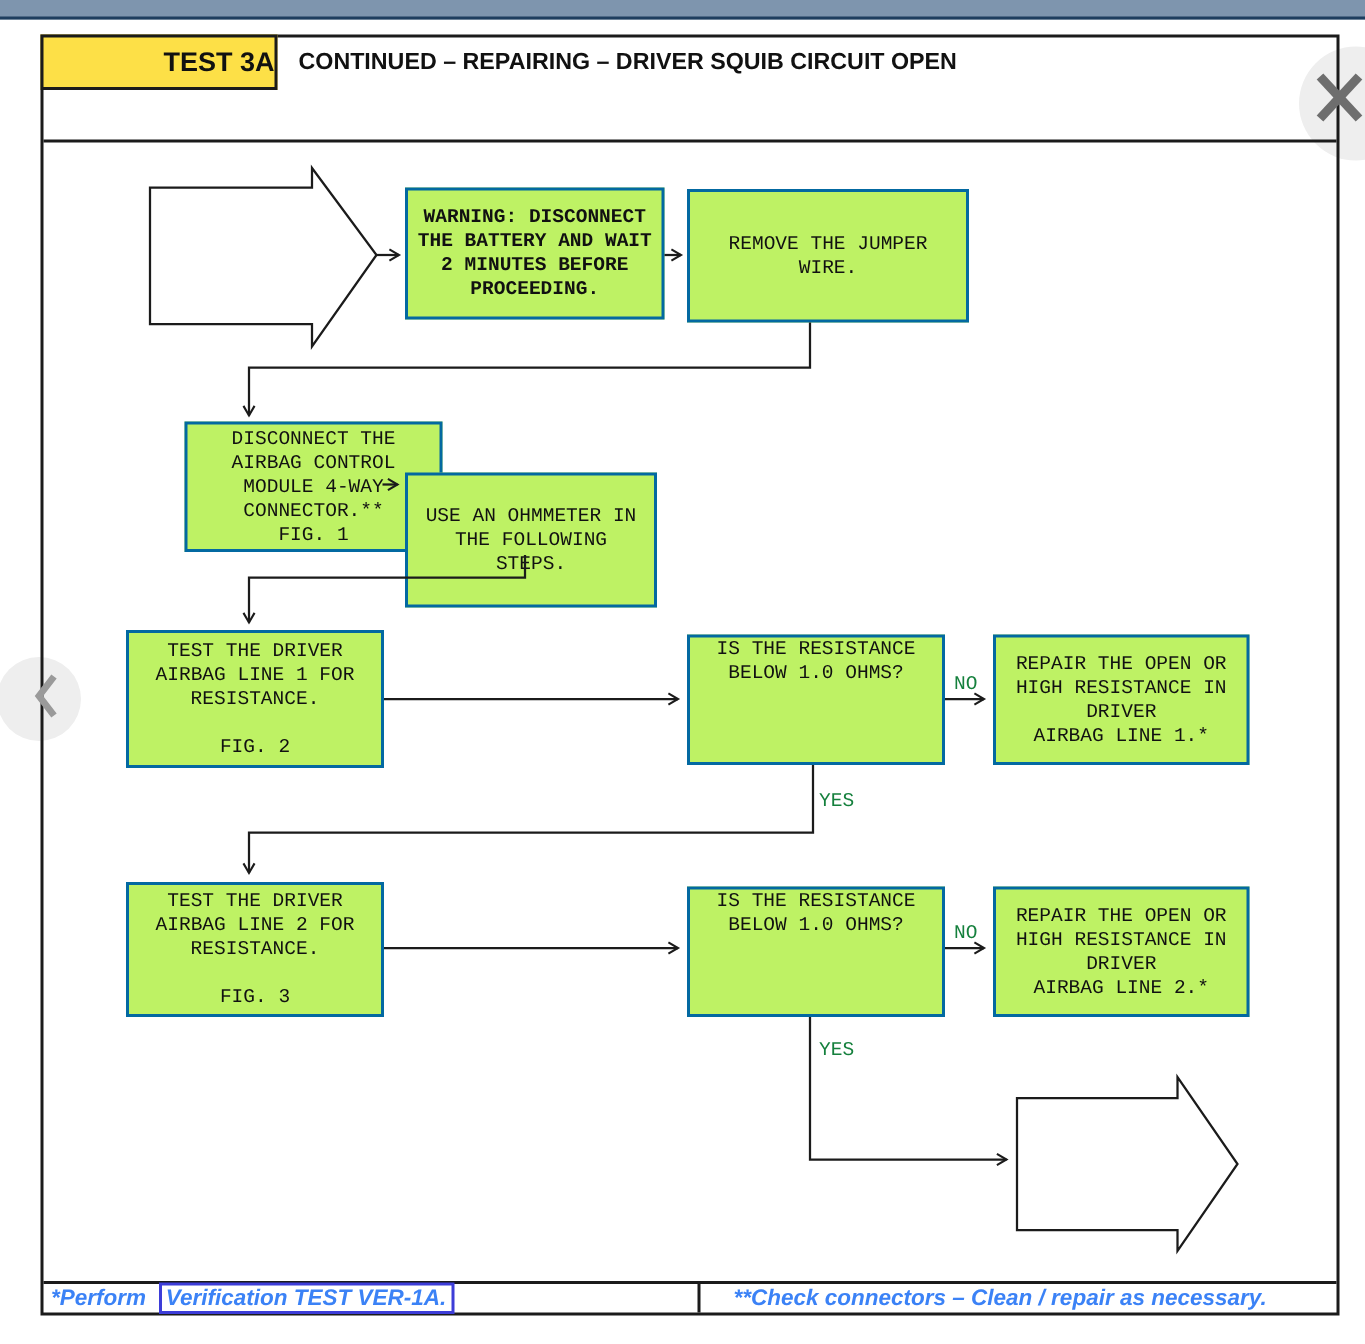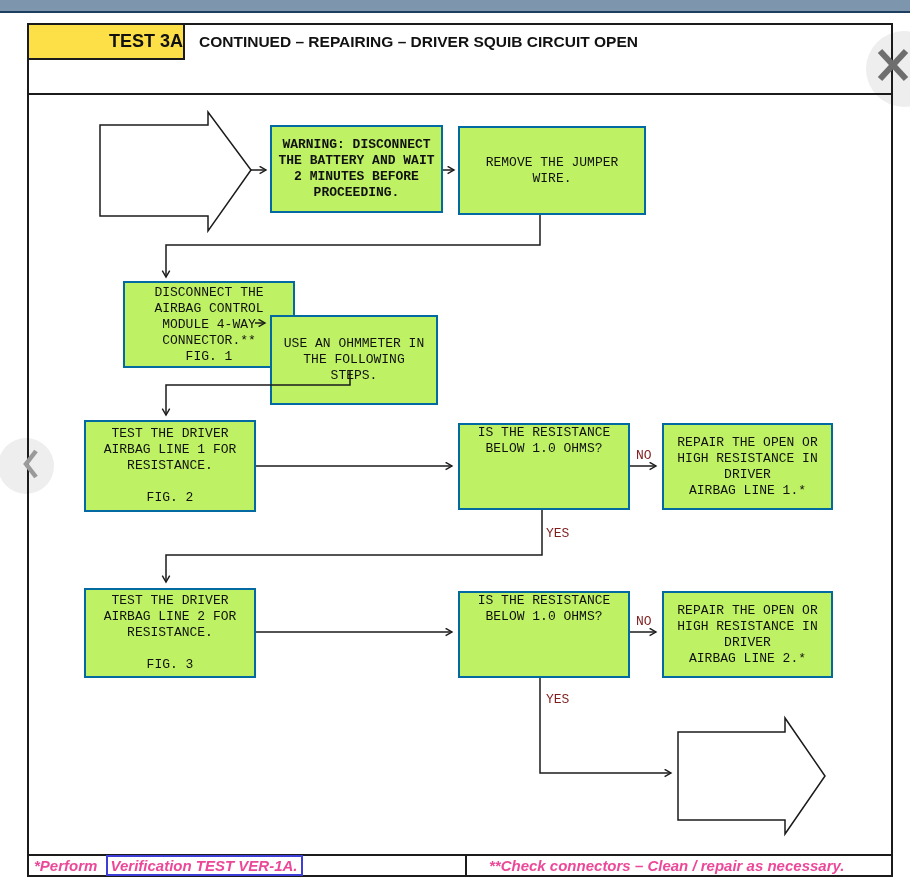--- a/index.html
+++ b/index.html
@@ -20,35 +20,35 @@
     justify-content:flex-end;font-weight:bold;font-size:18px;color:#111;}
   .doc-title{position:absolute;left:170px;top:0;height:34px;line-height:34px;
     font-weight:bold;font-size:15.5px;color:#111;white-space:nowrap;}
   .header-rule{position:absolute;left:0;top:68px;width:862px;height:0;
     border-top:2px solid #1b1b1b;}
   .footer-rule{position:absolute;left:0;top:829px;width:862px;height:0;
     border-top:2px solid #1b1b1b;}
   .footer-divider{position:absolute;left:436px;top:829px;height:21px;
     border-left:2px solid #1b1b1b;}
   .footer-text{position:absolute;top:831px;height:19px;line-height:19px;
-    font-weight:bold;font-style:italic;font-size:15px;color:#ec4899;white-space:nowrap;}
+    font-weight:bold;font-style:italic;font-size:15px;color:#3b82f6;white-space:nowrap;}
   #footer-left{left:5px;}
   #footer-right{left:460px;}
   .link-box{border:2px solid #3d3dd8;padding:0 3px;margin-left:4px;}
   .fbox{position:absolute;box-sizing:border-box;border:2px solid #0369a1;background:#bef264;
     display:flex;align-items:center;justify-content:center;text-align:center;
     font-family:"Liberation Mono","DejaVu Sans Mono",monospace;
     font-size:13px;line-height:16px;white-space:pre-line;color:#111;z-index:3;}
   .fbox.top-align{align-items:flex-start;}
   .fbox.bold{font-weight:bold;}
   .shape-label{position:absolute;display:flex;align-items:center;justify-content:center;
     text-align:center;font-family:"Liberation Mono","DejaVu Sans Mono",monospace;
     font-size:13px;line-height:16px;white-space:pre-line;color:#111;z-index:5;}
   .cond-label{position:absolute;font-family:"Liberation Mono","DejaVu Sans Mono",monospace;
-    font-size:13px;color:#7f1d1d;z-index:5;}
+    font-size:13px;color:#15803d;z-index:5;}
   .blue-link{position:absolute;box-sizing:border-box;border:2px solid #3d3dd8;
     display:flex;align-items:center;justify-content:center;text-align:center;
     font-family:"Liberation Mono","DejaVu Sans Mono",monospace;
     font-size:12.5px;line-height:15px;white-space:pre-line;color:#111;z-index:6;cursor:pointer;}
   #connector-layer{position:absolute;left:0;top:0;width:910px;height:896px;
     z-index:4;pointer-events:none;}
   #glyph-layer{position:absolute;left:0;top:0;width:910px;height:896px;
     z-index:7;pointer-events:none;}
 </style>
 </head>

